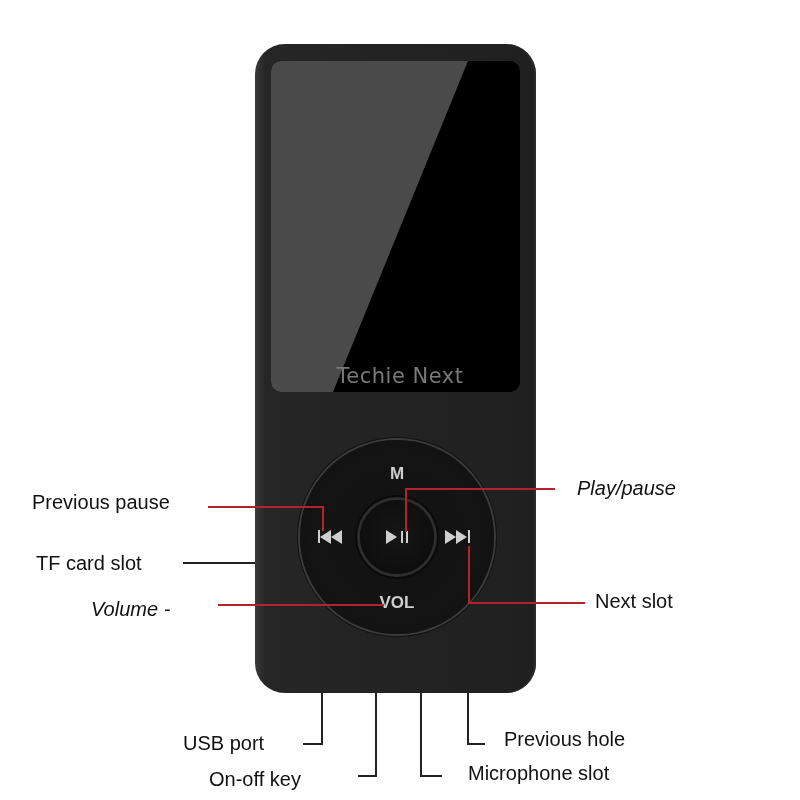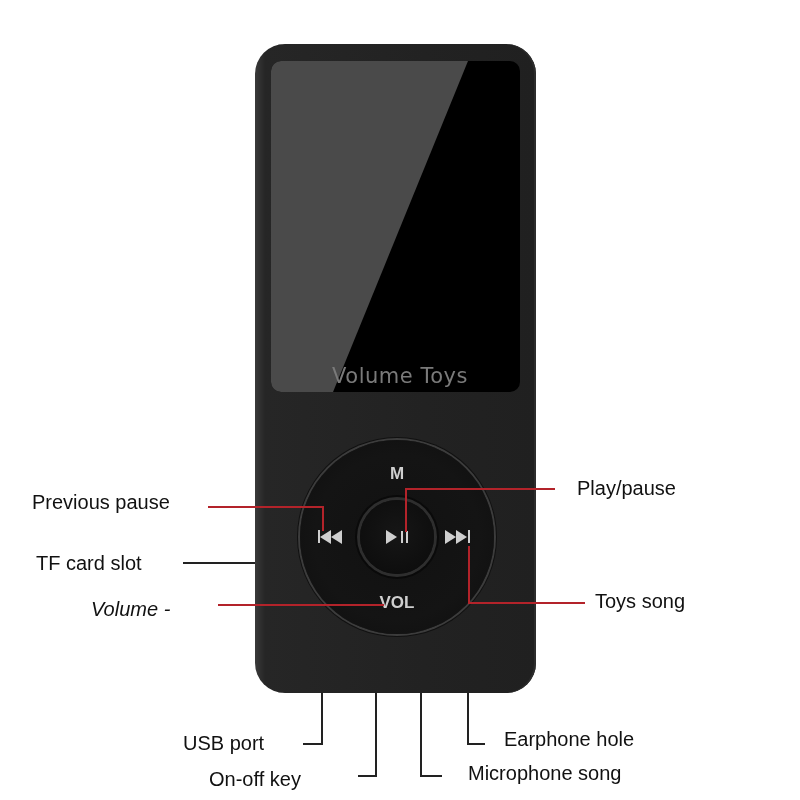--- a/index.html
+++ b/index.html
@@ -30,21 +30,21 @@
 </head>
 <body>
 
 <div class="abs device"></div>
 
 <div class="abs screen">
   <svg width="249" height="331" viewBox="0 0 249 331">
     <polygon points="0,0 197,0 62,331 0,331" fill="#4a4a4a"></polygon>
   </svg>
 </div>
-<div class="abs watermark">Volume Toys</div>
+<div class="abs watermark">Techie Next</div>
 
 <div class="abs wheel"></div>
 <div class="abs center-btn"></div>
 
 <div class="abs wheel-label" style="left:377px; top:464px;">M</div>
 <div class="abs wheel-label" style="left:371px; top:593px; width:52px;">VOL</div>
 
 <div class="abs" style="left:318px; top:530px; width:32px; height:14px;">
   <div class="bar" style="left:0; top:0;"></div>
   <div class="icon-tri" style="left:2px; top:0; border-right:11px solid #cfcfcf;"></div>
@@ -84,18 +84,18 @@
 
 <div class="line blk" style="left:420px; top:692px; width:2px; height:85px;"></div>
 <div class="line blk" style="left:420px; top:775px; width:22px; height:2px;"></div>
 
 <div class="line blk" style="left:467px; top:692px; width:2px; height:53px;"></div>
 <div class="line blk" style="left:467px; top:743px; width:18px; height:2px;"></div>
 
 <div class="abs lbl" style="left:32px; top:491px;">Previous pause</div>
 <div class="abs lbl" style="left:36px; top:552px;">TF card slot</div>
 <div class="abs lbl" style="left:91px; top:598px;font-style:italic;">Volume -</div>
-<div class="abs lbl" style="left:577px; top:477px;">Play/pause</div>
-<div class="abs lbl" style="left:595px; top:590px;">Toys song</div>
+<div class="abs lbl" style="left:577px; top:477px;font-style:italic;">Play/pause</div>
+<div class="abs lbl" style="left:595px; top:590px;">Next slot</div>
 <div class="abs lbl" style="left:183px; top:732px;">USB port</div>
 <div class="abs lbl" style="left:209px; top:768px;">On-off key</div>
-<div class="abs lbl" style="left:468px; top:762px;">Microphone song</div>
-<div class="abs lbl" style="left:504px; top:728px;">Earphone hole</div>
+<div class="abs lbl" style="left:468px; top:762px;">Microphone slot</div>
+<div class="abs lbl" style="left:504px; top:728px;">Previous hole</div>
 
 </body></html>

